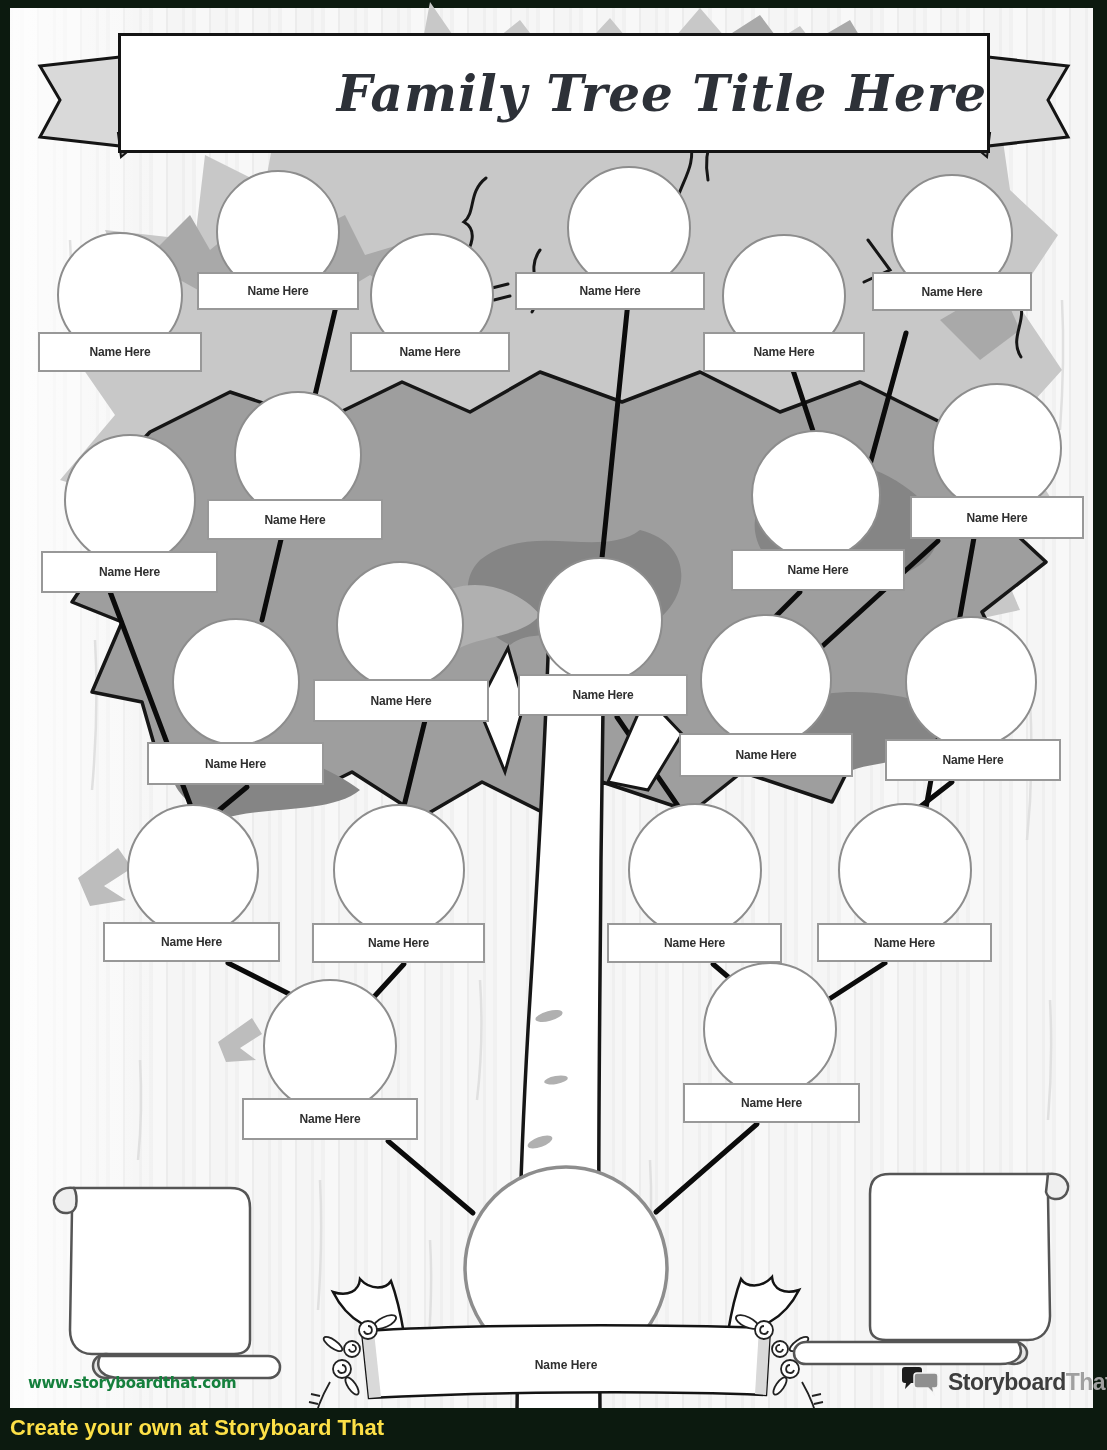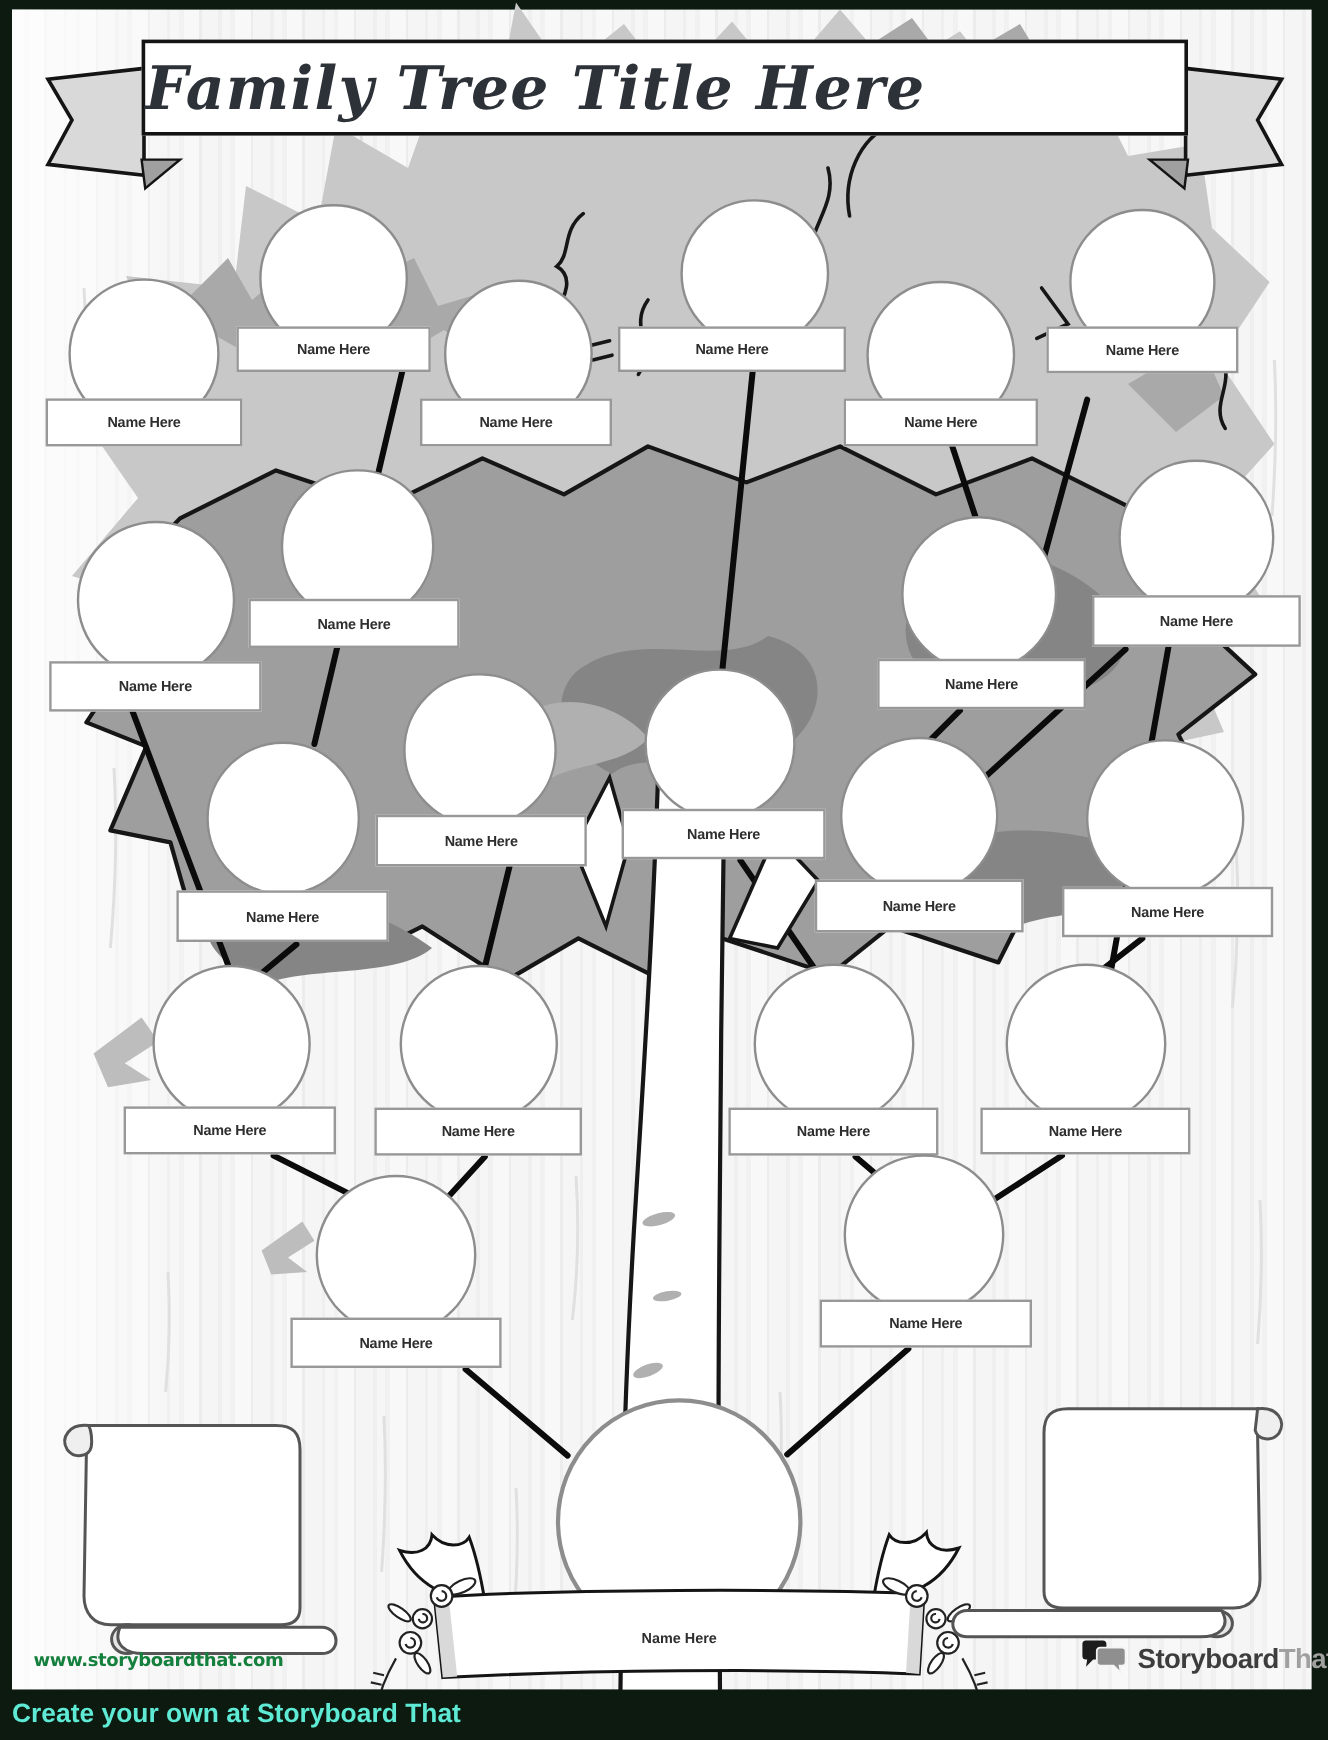--- a/index.html
+++ b/index.html
@@ -7,35 +7,35 @@
         font-family:"Liberation Sans",sans-serif;}
   .sheet{position:absolute;left:10px;top:8px;width:1083px;height:1400px;
         background:
           linear-gradient(90deg, rgba(255,255,255,.8), rgba(255,255,255,0) 14%),
           repeating-linear-gradient(90deg,#efefef 0 3px,#f6f6f6 3px 10px,#f1f1f1 10px 14px,#f8f8f8 14px 27px,#ececec 27px 29px,#f5f5f5 29px 43px);}
   svg.art{position:absolute;left:0;top:0;width:1107px;height:1450px;}
   .circle{position:absolute;border-radius:50%;background:#fff;border:2.5px solid #8d8d8d;box-sizing:border-box;}
   .nlabel{position:absolute;background:#fff;border:2px solid #989898;box-sizing:border-box;
           display:flex;align-items:center;justify-content:center;
           font-size:12px;font-weight:bold;color:#2f2f2f;letter-spacing:-.2px;}
-  .title-banner{position:absolute;left:118px;top:33px;width:872px;height:80px;background:#fff;
-          border:3.5px solid #141414;box-sizing:border-box;display:flex;align-items:center;justify-content:flex-start;}
+  .title-banner{position:absolute;left:118px;top:33px;width:872px;height:120px;background:#fff;
+          border:3.5px solid #141414;box-sizing:border-box;display:flex;align-items:center;justify-content:flex-end;}
   .title-text{font-family:"DejaVu Serif",serif;font-style:italic;font-weight:bold;
           font-size:50px;color:#2d3138;letter-spacing:1px;}
   .root-label{position:absolute;left:373px;top:1346px;width:386px;height:38px;
           display:flex;align-items:center;justify-content:center;
           font-size:12px;font-weight:bold;color:#2f2f2f;}
   .site-url{position:absolute;left:28px;top:1374px;font-family:"DejaVu Sans",sans-serif;
           font-weight:bold;font-size:15px;color:#15803d;letter-spacing:-.3px;}
   .logo{position:absolute;left:900px;top:1366px;display:flex;align-items:center;gap:6px;}
   .logo-text{font-size:23px;font-weight:bold;letter-spacing:-.5px;}
   .logo-primary{color:#3d3d3d;}
   .logo-secondary{color:#a0a0a0;font-weight:bold;}
   .bottom-bar{position:absolute;left:0;top:1408px;width:1107px;height:42px;background:#0c1a0f;}
-  .bottom-bar-text{margin:7px 0 15px 10px;font-size:22px;font-weight:bold;color:#5eead4;}
+  .bottom-bar-text{margin:7px 0 15px 10px;font-size:22px;font-weight:bold;color:#fde047;}
 </style>
 </head>
 <body>
 
 <div class="page">
   <div class="sheet"></div>
 
   <svg class="art" viewBox="0 0 1107 1450">
 
     <g stroke="#e0e0e0" stroke-width="2.5" fill="none">

